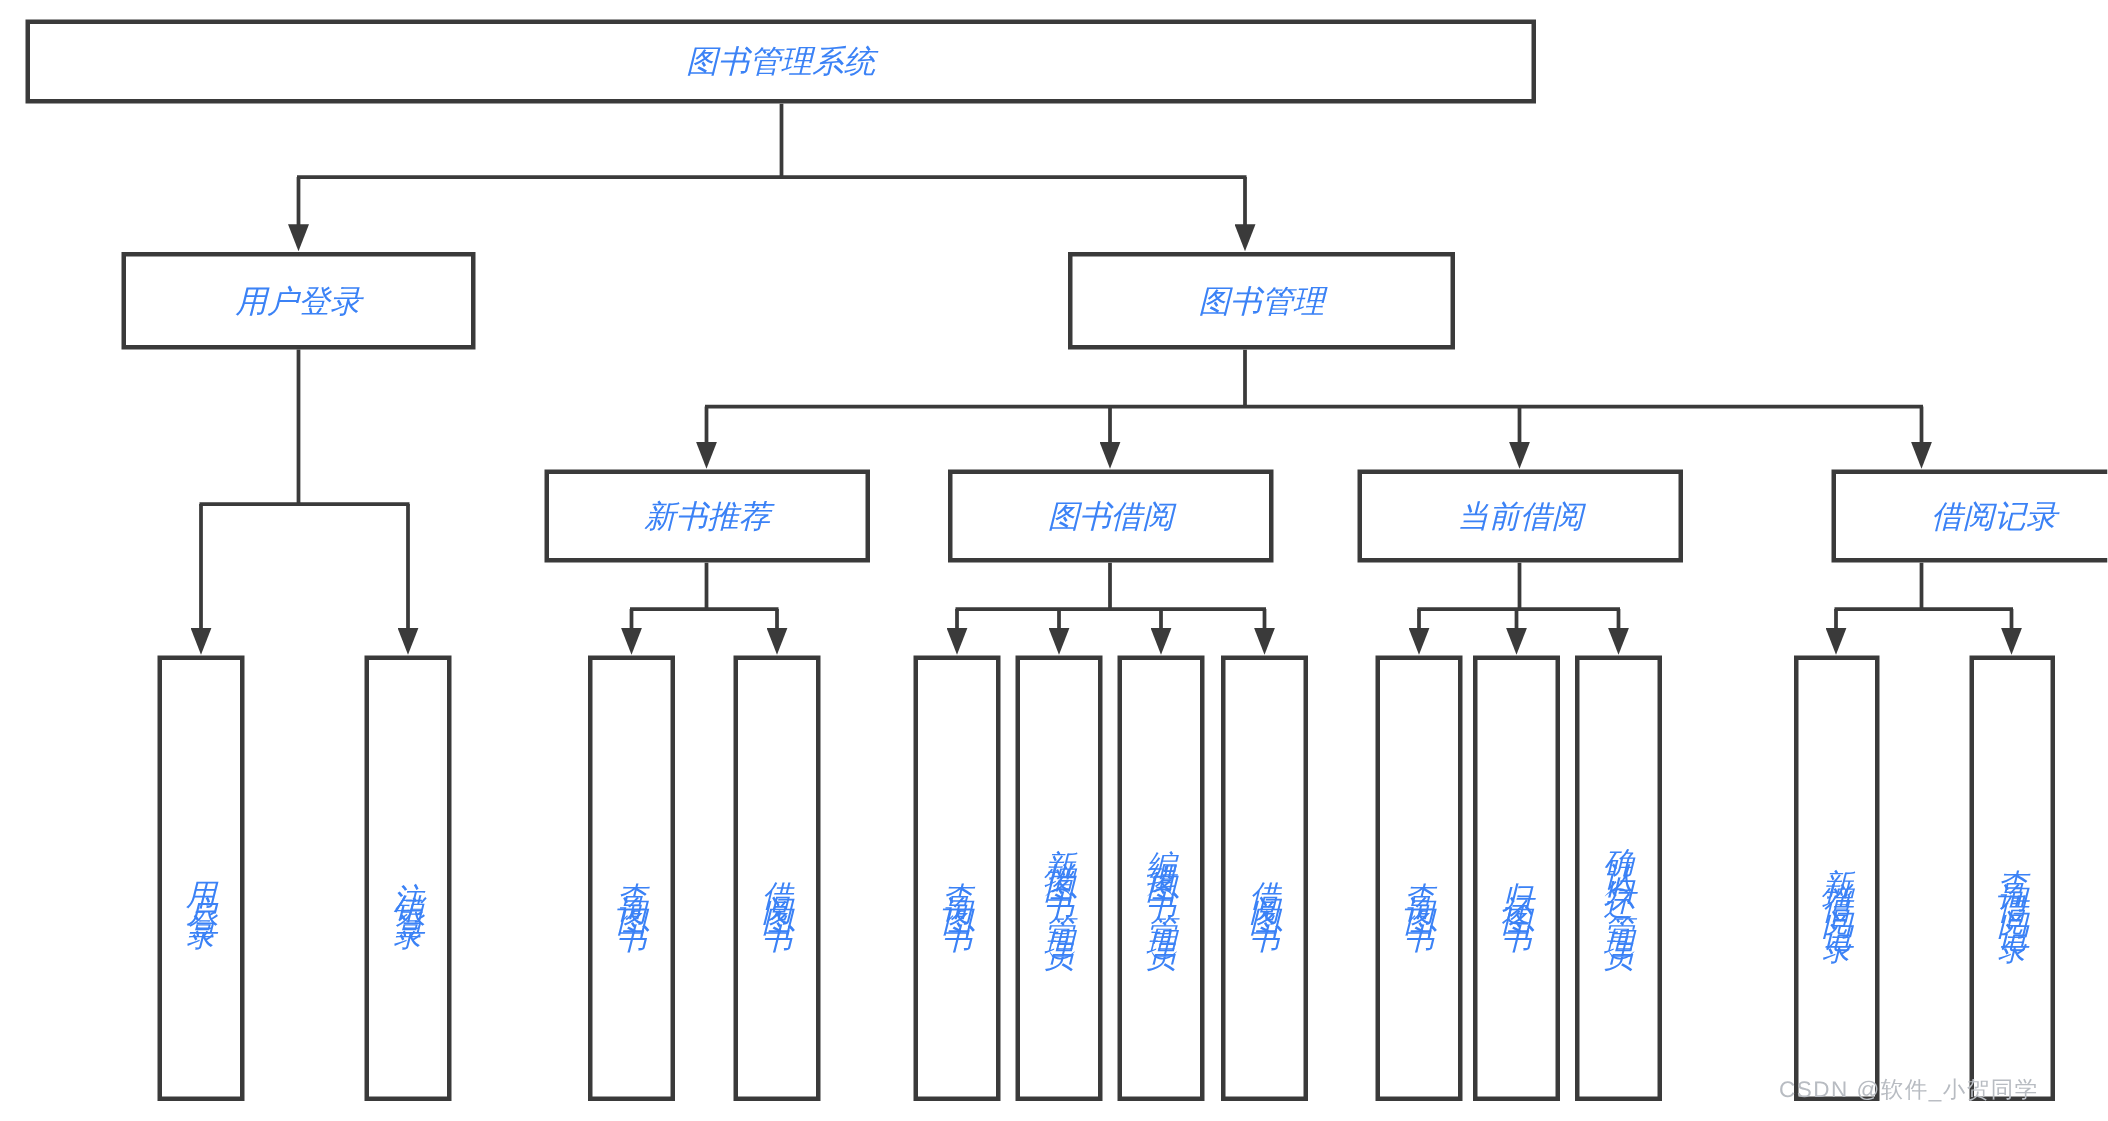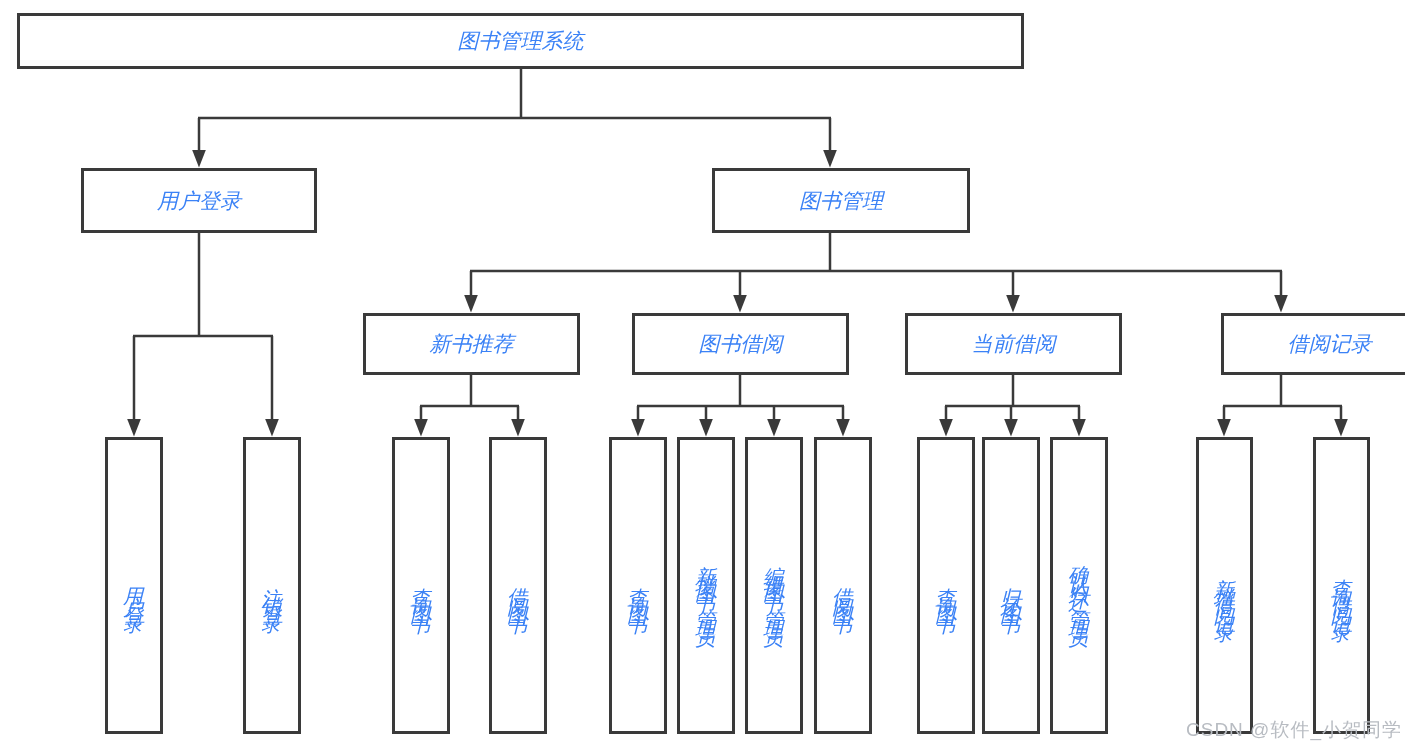--- a/index.html
+++ b/index.html
@@ -26,21 +26,21 @@
     writing-mode:vertical-rl;
     text-orientation:mixed;
     font-size:20px;
     letter-spacing:9px;
     margin-bottom:-9px;
     white-space:nowrap;
   }
   .watermark{
     position:absolute;
     left:1186px;top:717px;
-    font-size:19px;
+    font-size:15px;
     color:#b8bcc2;
     letter-spacing:1px;
     z-index:5;
     white-space:nowrap;
   }
 </style>
 </head>
 <body>
 
 <div class="canvas">

